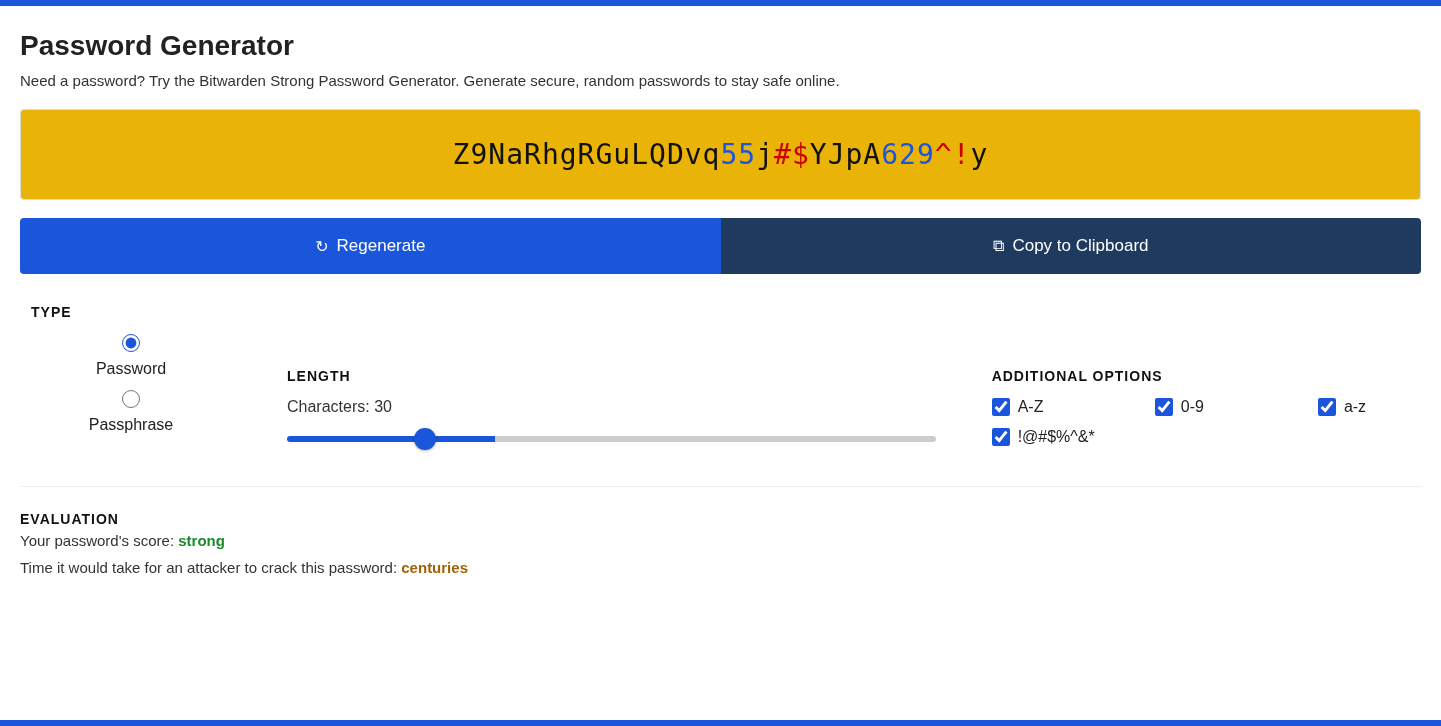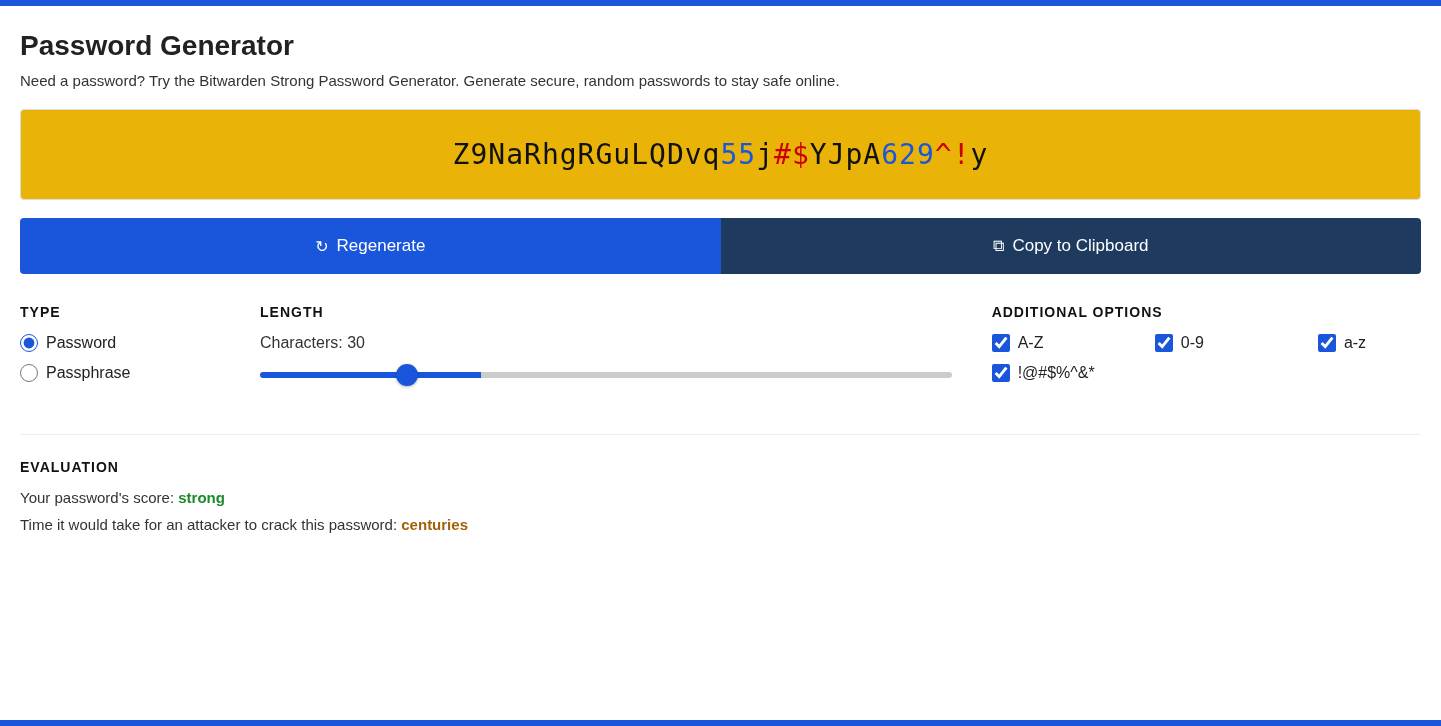--- a/index.html
+++ b/index.html
@@ -69,23 +69,24 @@
       font-size: 17px;
       cursor: pointer;
       border-radius: 0 4px 4px 0;
       display: flex;
       align-items: center;
       justify-content: center;
       gap: 8px;
     }
     .options-section {
       display: flex;
-      gap: 0;
+      gap: 16px;
       margin-bottom: 40px;
-      align-items: flex-start;
+      align-items: flex-end;
+      margin-left: 11px;
     }
     .options-type {
       min-width: 200px;
     }
     .options-length {
       flex: 1;
       padding: 0 40px;
     }
     .options-additional {
       min-width: 360px;
@@ -97,20 +98,21 @@
       margin-bottom: 14px;
       color: #111;
     }
     .radio-option {
       display: flex;
       align-items: center;
       gap: 8px;
       margin-bottom: 12px;
       font-size: 16px;
       cursor: pointer;
+      flex-direction: column;
     }
     .radio-option input[type="radio"] {
       accent-color: #1a56db;
       width: 18px;
       height: 18px;
       cursor: pointer;
     }
     .length-chars {
       font-size: 16px;
       margin-bottom: 12px;
@@ -156,21 +158,21 @@
       cursor: pointer;
     }
     .evaluation-section {
       border-top: 1px solid #eee;
       padding-top: 24px;
     }
     .eval-title {
       font-size: 14px;
       font-weight: bold;
       letter-spacing: 1px;
-      margin-bottom: 14px;
+      margin-bottom: 5px;
       color: #111;
     }
     .eval-line {
       font-size: 15px;
       margin-bottom: 10px;
       color: #333;
     }
     .eval-strong {
       color: #1a8a2a;
       font-weight: bold;

